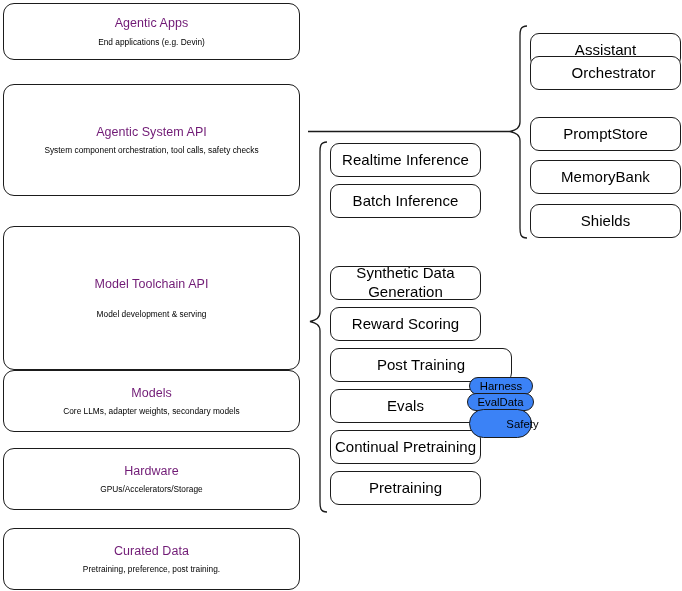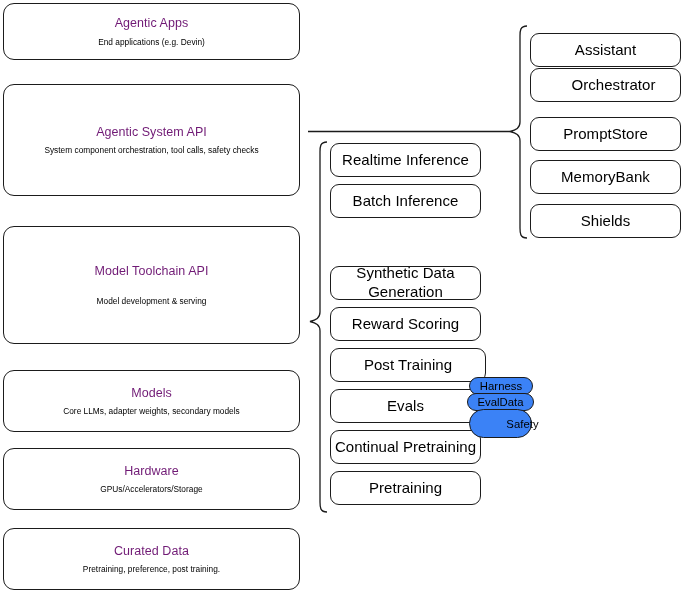--- a/index.html
+++ b/index.html
@@ -111,21 +111,21 @@
   <div class="node layer" style="left:3px; top:3px; width:297px; height:57px;">
     <div class="title">Agentic Apps</div>
     <div class="subtitle">End applications (e.g. Devin)</div>
   </div>
 
   <div class="node layer" style="left:3px; top:84px; width:297px; height:112px;">
     <div class="title">Agentic System API</div>
     <div class="subtitle">System component orchestration, tool calls, safety checks</div>
   </div>
 
-  <div class="node layer" style="left:3px; top:226px; width:297px; height:118px;gap:12px;">
+  <div class="node layer" style="left:3px; top:226px; width:297px; height:144px;gap:12px;">
     <div class="title">Model Toolchain API</div>
     <div class="subtitle">Model development &amp; serving</div>
   </div>
 
   <div class="node layer" style="left:3px; top:370px; width:297px; height:62px;">
     <div class="title">Models</div>
     <div class="subtitle">Core LLMs, adapter weights, secondary models</div>
   </div>
 
   <div class="node layer" style="left:3px; top:448px; width:297px; height:62px;">
@@ -140,37 +140,37 @@
 
   <div class="node cap" style="left:330px; top:143px; width:151px; height:34px;">Realtime Inference</div>
 
   <div class="node cap" style="left:330px; top:184px; width:151px; height:34px;">Batch Inference</div>
 
 
   <div class="node cap" style="left:330px; top:266px; width:151px; height:34px;">Synthetic Data Generation</div>
 
   <div class="node cap" style="left:330px; top:307px; width:151px; height:34px;">Reward Scoring</div>
 
-  <div class="node cap" style="left:330px; top:348px; width:156px; height:34px;">Post Training</div>
+  <div class="node cap" style="left:330px; top:348px; width:182px; height:34px;">Post Training</div>
 
   <div class="node cap" style="left:330px; top:389px; width:151px; height:34px;">Evals</div>
 
   <div class="node cap" style="left:330px; top:430px; width:151px; height:34px;">Continual Pretraining</div>
 
   <div class="node cap" style="left:330px; top:471px; width:151px; height:34px;">Pretraining</div>
 
   <div class="pill" style="left:469px; top:377px; width:64px; height:18px; z-index:5;">Harness</div>
 
   <div class="pill" style="left:467px; top:393px; width:67px; height:18px; z-index:6;">EvalData</div>
 
   <div class="pill" style="left:469px; top:409px; width:63px; height:29px; z-index:7;padding-left:44px;">Safety</div>
 
   <div class="node cap" style="left:530px; top:33px; width:151px; height:34px;">Assistant</div>
 
-  <div class="node cap" style="left:530px; top:68px; width:151px; height:34px;padding-left:16px;">Orchestrator</div>
+  <div class="node cap" style="left:530px; top:56px; width:151px; height:34px;padding-left:16px;">Orchestrator</div>
 
   <div class="node cap" style="left:530px; top:117px; width:151px; height:34px;">PromptStore</div>
 
   <div class="node cap" style="left:530px; top:160px; width:151px; height:34px;">MemoryBank</div>
 
   <div class="node cap" style="left:530px; top:204px; width:151px; height:34px;">Shields</div>
 
 </div>
 
 </body></html>

